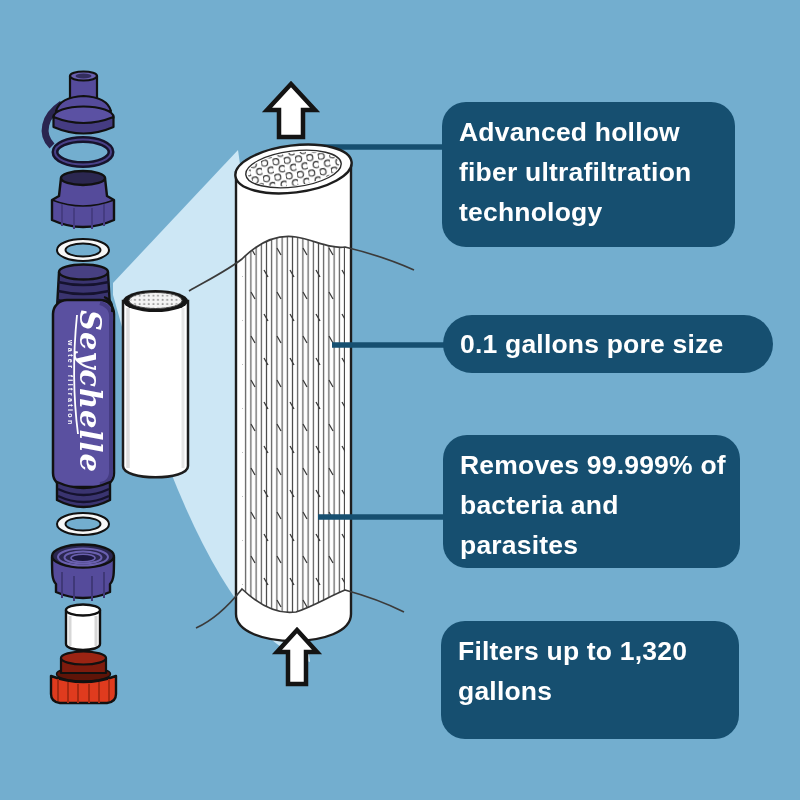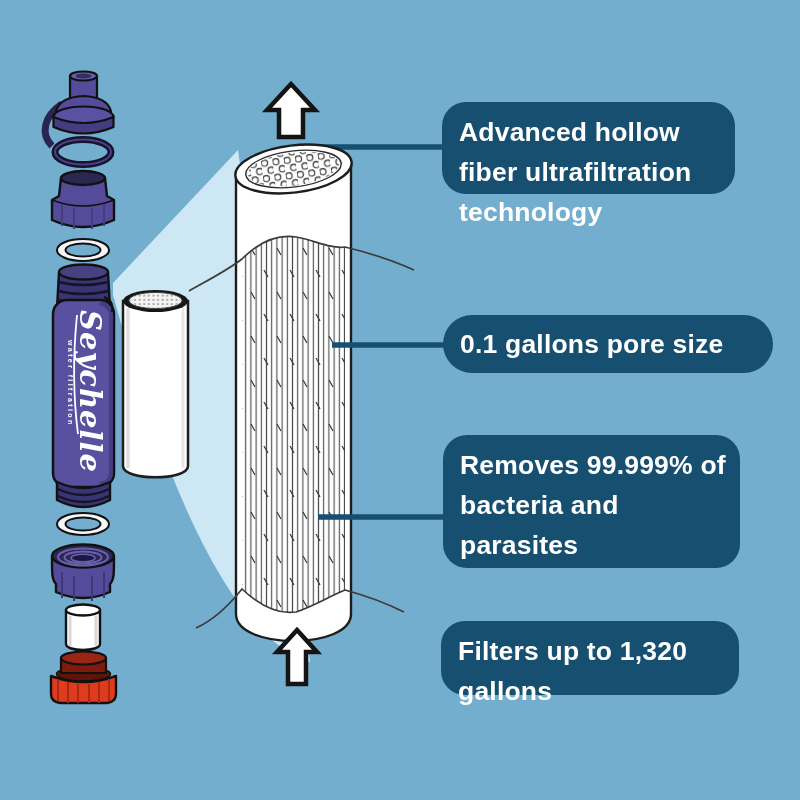--- a/index.html
+++ b/index.html
@@ -10,25 +10,25 @@
   }
   svg.art{position:absolute;left:0;top:0;width:800px;height:800px;display:block;}
   .callout{
     position:absolute;box-sizing:border-box;
     background:#164f70;color:#ffffff;
     font-weight:bold;font-size:26.5px;line-height:40px;
     border-radius:24px;padding:10px 16px 0 17px;
     letter-spacing:0.2px;
   }
   .callout span{display:block;}
-  .c1{left:442px;top:102px;width:293px;height:92px;}
+  .c1{left:442px;top:102px;width:293px;height:145px;}
   .c2{left:443px;top:315px;width:330px;height:58px;border-radius:29px;
       display:flex;align-items:center;padding:0 16px 0 17px;}
   .c3{left:443px;top:435px;width:297px;height:133px;padding-right:14px;}
-  .c4{left:441px;top:621px;width:298px;height:74px;}
+  .c4{left:441px;top:621px;width:298px;height:118px;}
 </style>
 </head>
 <body>
 
 <div class="stage">
 
   <svg class="art" viewBox="0 0 800 800">
     <defs>
       <pattern id="fibers" width="5.2" height="12" patternUnits="userSpaceOnUse">
         <rect width="5.2" height="12" fill="#ffffff"></rect>

